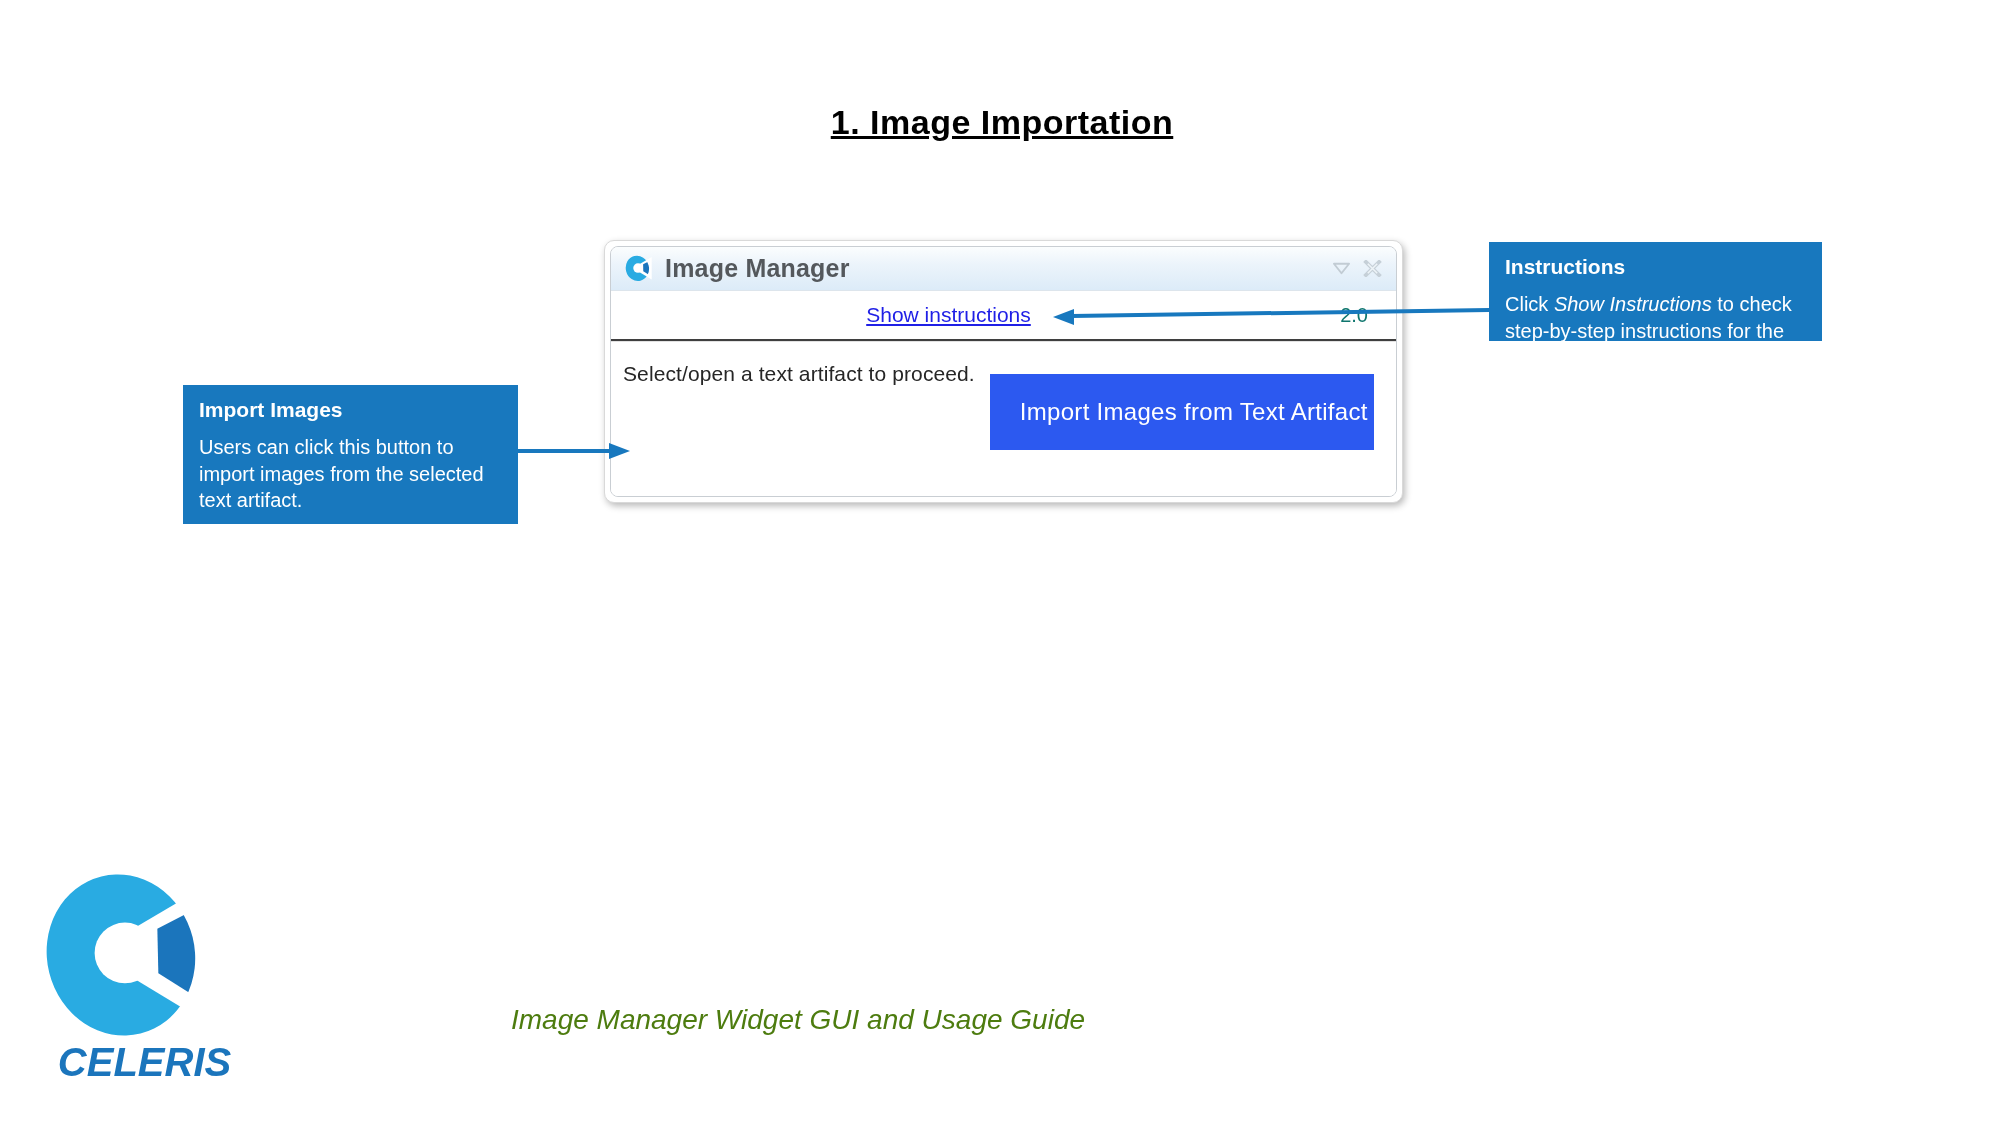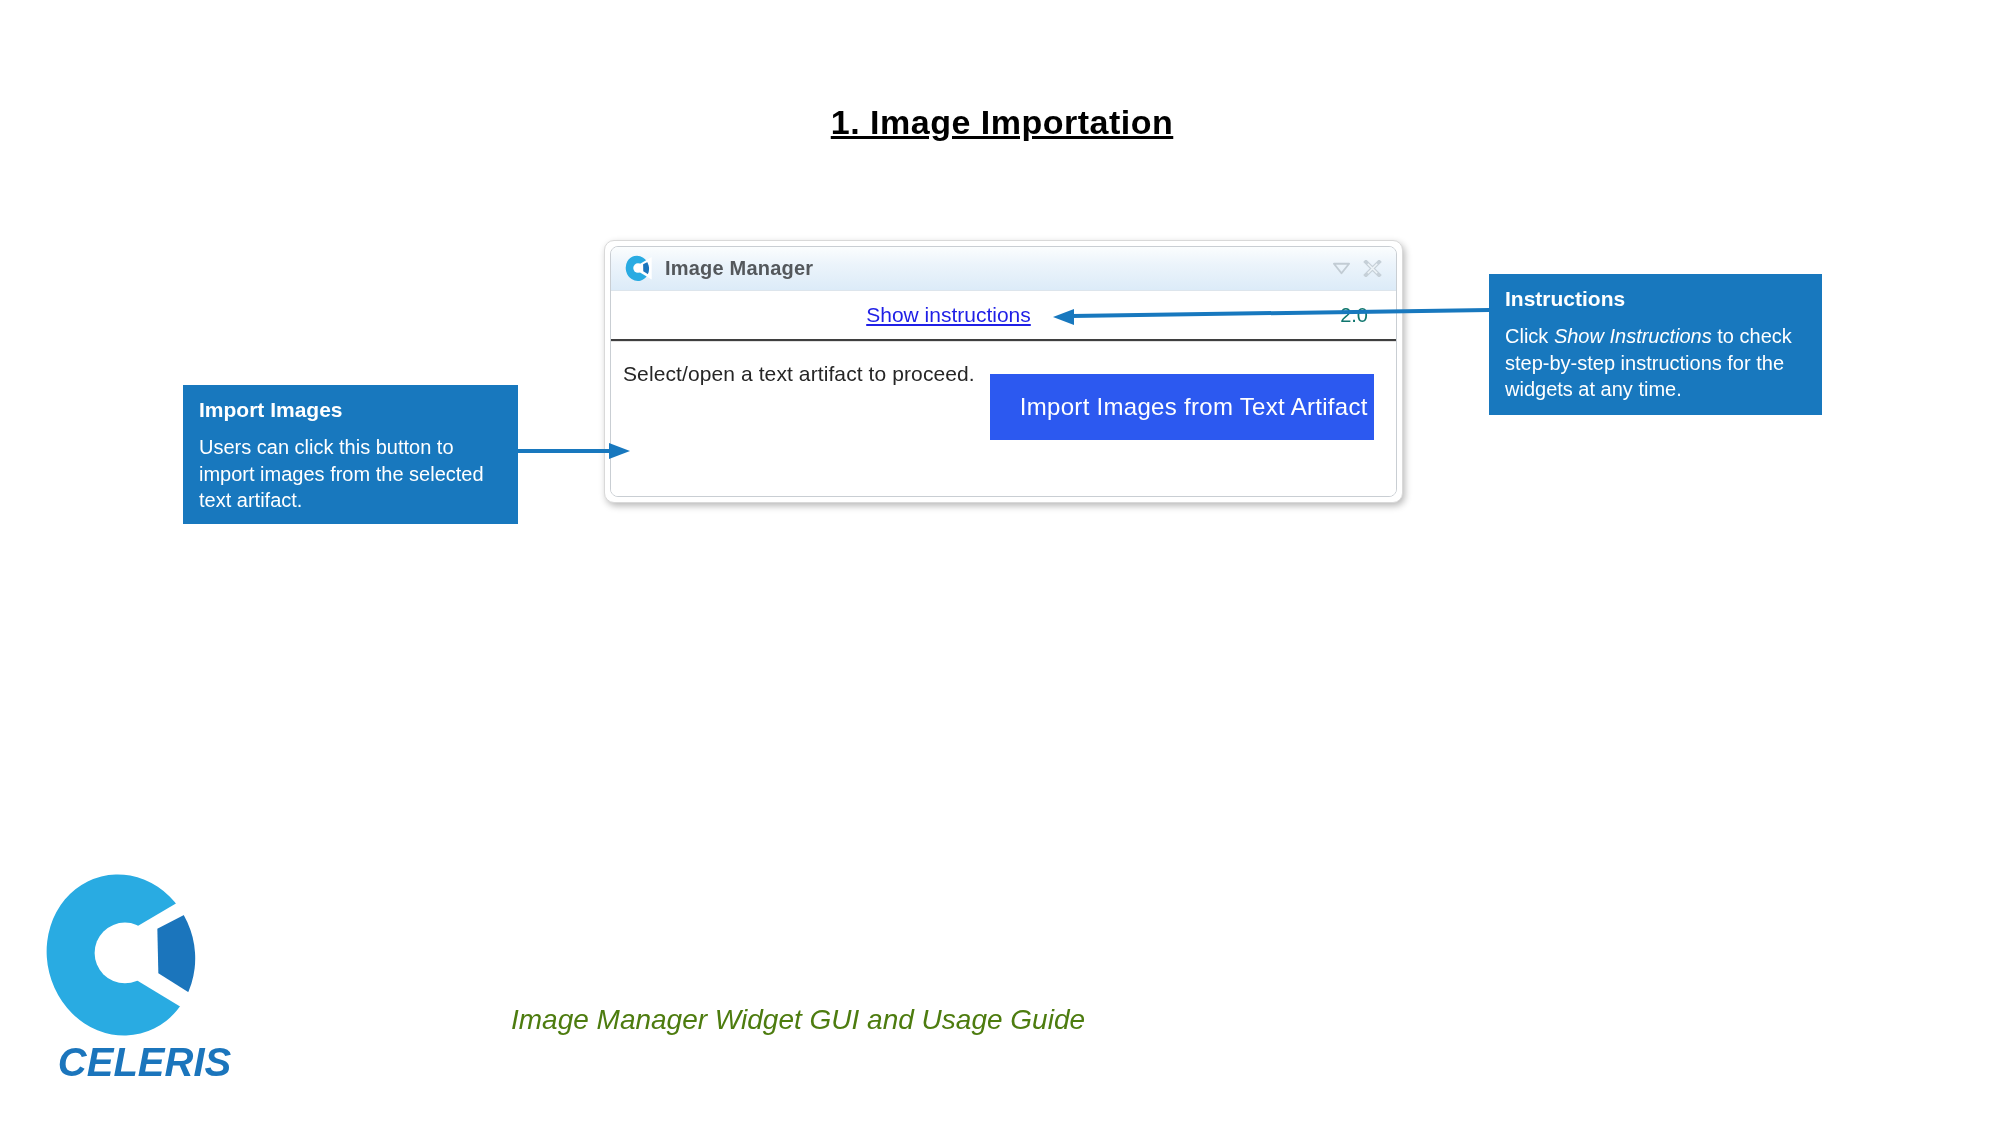--- a/index.html
+++ b/index.html
@@ -25,52 +25,52 @@
     display:flex;flex-direction:column;
   }
   .widget-header{
     height:44px;flex:0 0 44px;display:flex;align-items:center;
     padding:0 14px;box-sizing:border-box;
     background:linear-gradient(180deg,#fbfdfe 0%,#ecf4fb 40%,#dcebf8 100%);
     border-bottom:1px solid #dde5ec;
   }
   .widget-header .logo-sm{width:27px;height:27px;flex:0 0 27px;}
   .widget-title{
-    margin-left:13px;font-size:20px;font-weight:bold;color:#54585c;letter-spacing:0.2px;
+    margin-left:13px;font-size:25px;font-weight:bold;color:#54585c;letter-spacing:0.2px;
   }
   .header-icons{margin-left:auto;display:flex;align-items:center;gap:12px;}
   .hicon{width:19px;height:17px;display:block;}
   .link-row{
     position:relative;height:48px;flex:0 0 48px;background:#ffffff;
   }
   .show-instructions{
     position:absolute;left:calc(50% - 55px);top:50%;transform:translate(-50%,-50%);
     font-size:21px;color:#1f1fe6;text-decoration:underline;cursor:pointer;white-space:nowrap;
   }
   .version-label{
     position:absolute;right:28px;top:50%;transform:translateY(-50%);
     font-size:20px;color:#0f766e;
   }
   .widget-divider{height:2px;flex:0 0 2px;background:#3f3f3f;border-bottom:1px solid #e2e2e2;}
   .widget-body{flex:1;background:#ffffff;display:flex;flex-direction:row;}
   .status-message{
     padding:20px 0 0 12px;font-size:21px;color:#262626;letter-spacing:0.1px;
   }
   .import-button{
-    margin:32px 18px 0 15px;height:66px;background:#2c59f0;border:none;
+    margin:32px 18px 0 15px;height:76px;background:#2c59f0;border:none;
     color:#ffffff;font-size:24px;text-align:left;padding-left:30px;
     font-family:"Liberation Sans",sans-serif;letter-spacing:0.3px;cursor:pointer;
   }
   
   .callout{
     position:absolute;background:#1878be;color:#ffffff;
     padding:13px 16px;box-sizing:border-box;
   }
   .callout-import{left:183px;top:385px;width:335px;height:139px;}
-  .callout-instructions{left:1489px;top:242px;width:333px;height:141px;margin-top:32px;}
+  .callout-instructions{left:1489px;top:242px;width:333px;height:99px;}
   .callout-title{font-size:21px;font-weight:bold;margin-bottom:12px;}
   .callout-body{font-size:20px;line-height:1.33;}
   .callout-body i{font-style:italic;}
   
   .arrows{position:absolute;left:0;top:0;width:2004px;height:1125px;pointer-events:none;}
   
   .celeris{position:absolute;left:42px;top:872px;width:210px;}
   .celeris-wordmark{
     margin-top:-4px;width:205px;text-align:center;
     font-size:40px;font-weight:bold;font-style:italic;color:#1b75bc;letter-spacing:0px;

